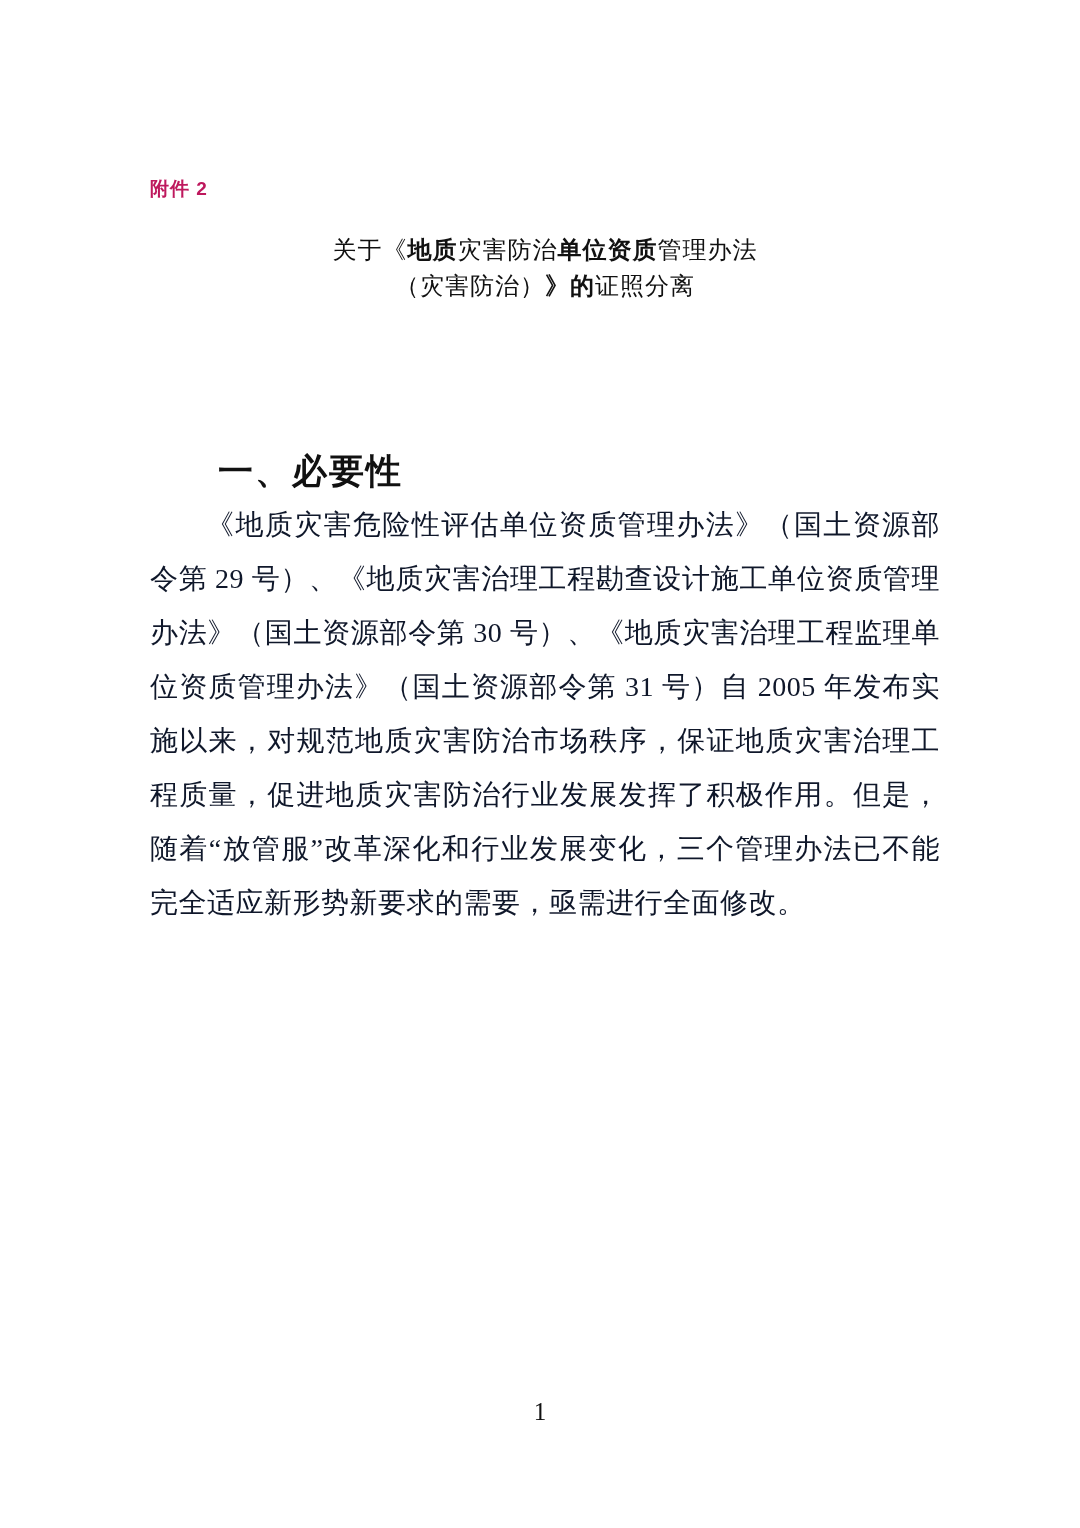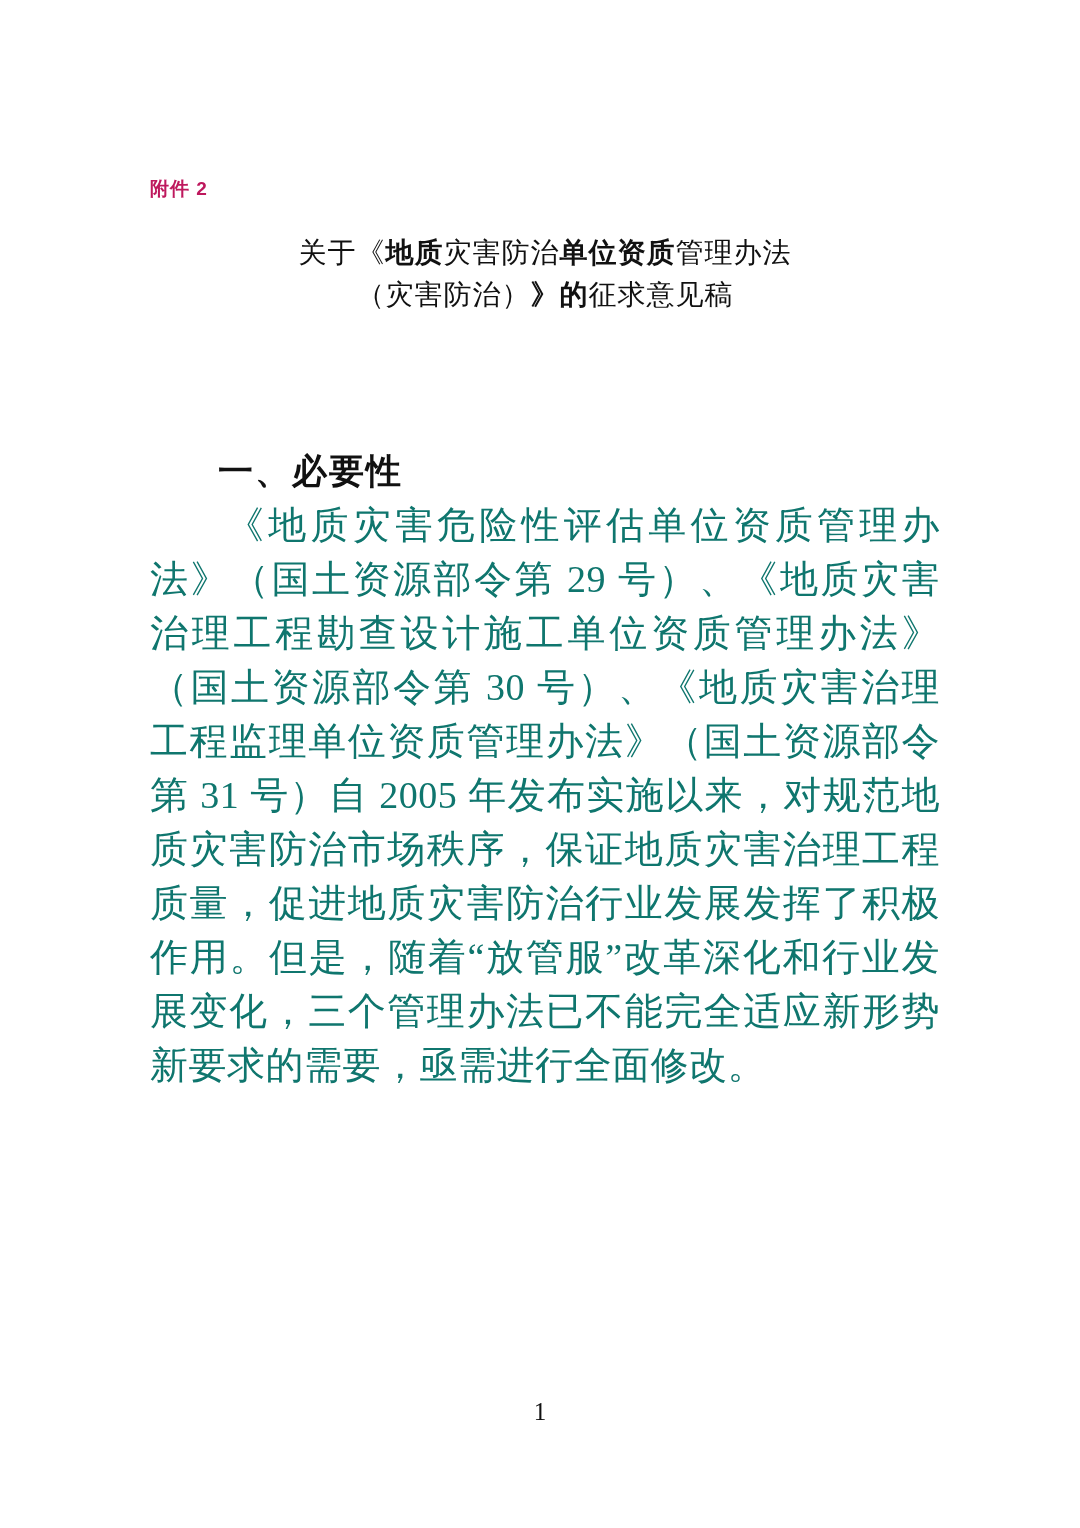--- a/index.html
+++ b/index.html
@@ -33,21 +33,21 @@
     color: #be185d;
     margin-top: 36px;
   }
   .doc-title {
     position: absolute;
     left: 150px;
     top: 232px;
     width: 790px;
     text-align: center;
     font-family: "Liberation Serif", serif;
-    font-size: 28px;
+    font-size: 24px;
     line-height: 1.5;
     color: #111;
     letter-spacing: 1px;
   }
   .doc-title .b {
     font-weight: bold;
   }
   .doc-title .line2 {
     display: block;
   }
@@ -62,26 +62,26 @@
     color: #111;
   }
   .body-block {
     position: absolute;
     left: 150px;
     top: 498px;
     width: 790px;
   }
   p.para {
     margin: 0;
-    font-size: 38px;
+    font-size: 28px;
     line-height: 54px;
     text-align: justify;
     text-justify: inter-ideograph;
     text-indent: 2em;
-    color: #0f766e;
+    color: #0f172a;
     letter-spacing: 0.5px;
   }
   p.para + p.para {
     margin-top: 4px;
   }
   .page-number {
     position: absolute;
     left: 0;
     right: 0;
     top: 1398px;
@@ -93,21 +93,21 @@
 </style>
 </head>
 <body>
 
 <div class="page">
 
   <div class="attachment-label">附件 2</div>
 
   <div class="doc-title">
     <span><span>关于《</span><span class="b">地质</span><span>灾害防治</span><span class="b">单位资质</span><span>管理办法</span></span>
-    <span class="line2"><span>（灾害防治）</span><span class="b">》的</span><span>征求意见稿</span></span>
+    <span class="line2"><span>（灾害防治）</span><span class="b">》的</span><span>证照分离</span></span>
   </div>
 
   <div class="section-heading">一、必要性</div>
 
   <div class="body-block">
     <p class="para">《地质灾害危险性评估单位资质管理办法》（国土资源部令第 29 号）、《地质灾害治理工程勘查设计施工单位资质管理办法》（国土资源部令第 30 号）、《地质灾害治理工程监理单位资质管理办法》（国土资源部令第 31 号）自 2005 年发布实施以来，对规范地质灾害防治市场秩序，保证地质灾害治理工程质量，促进地质灾害防治行业发展发挥了积极作用。但是，随着“放管服”改革深化和行业发展变化，三个管理办法已不能完全适应新形势新要求的需要，亟需进行全面修改。</p>
   </div>
 
   <div class="page-number">1</div>
 

